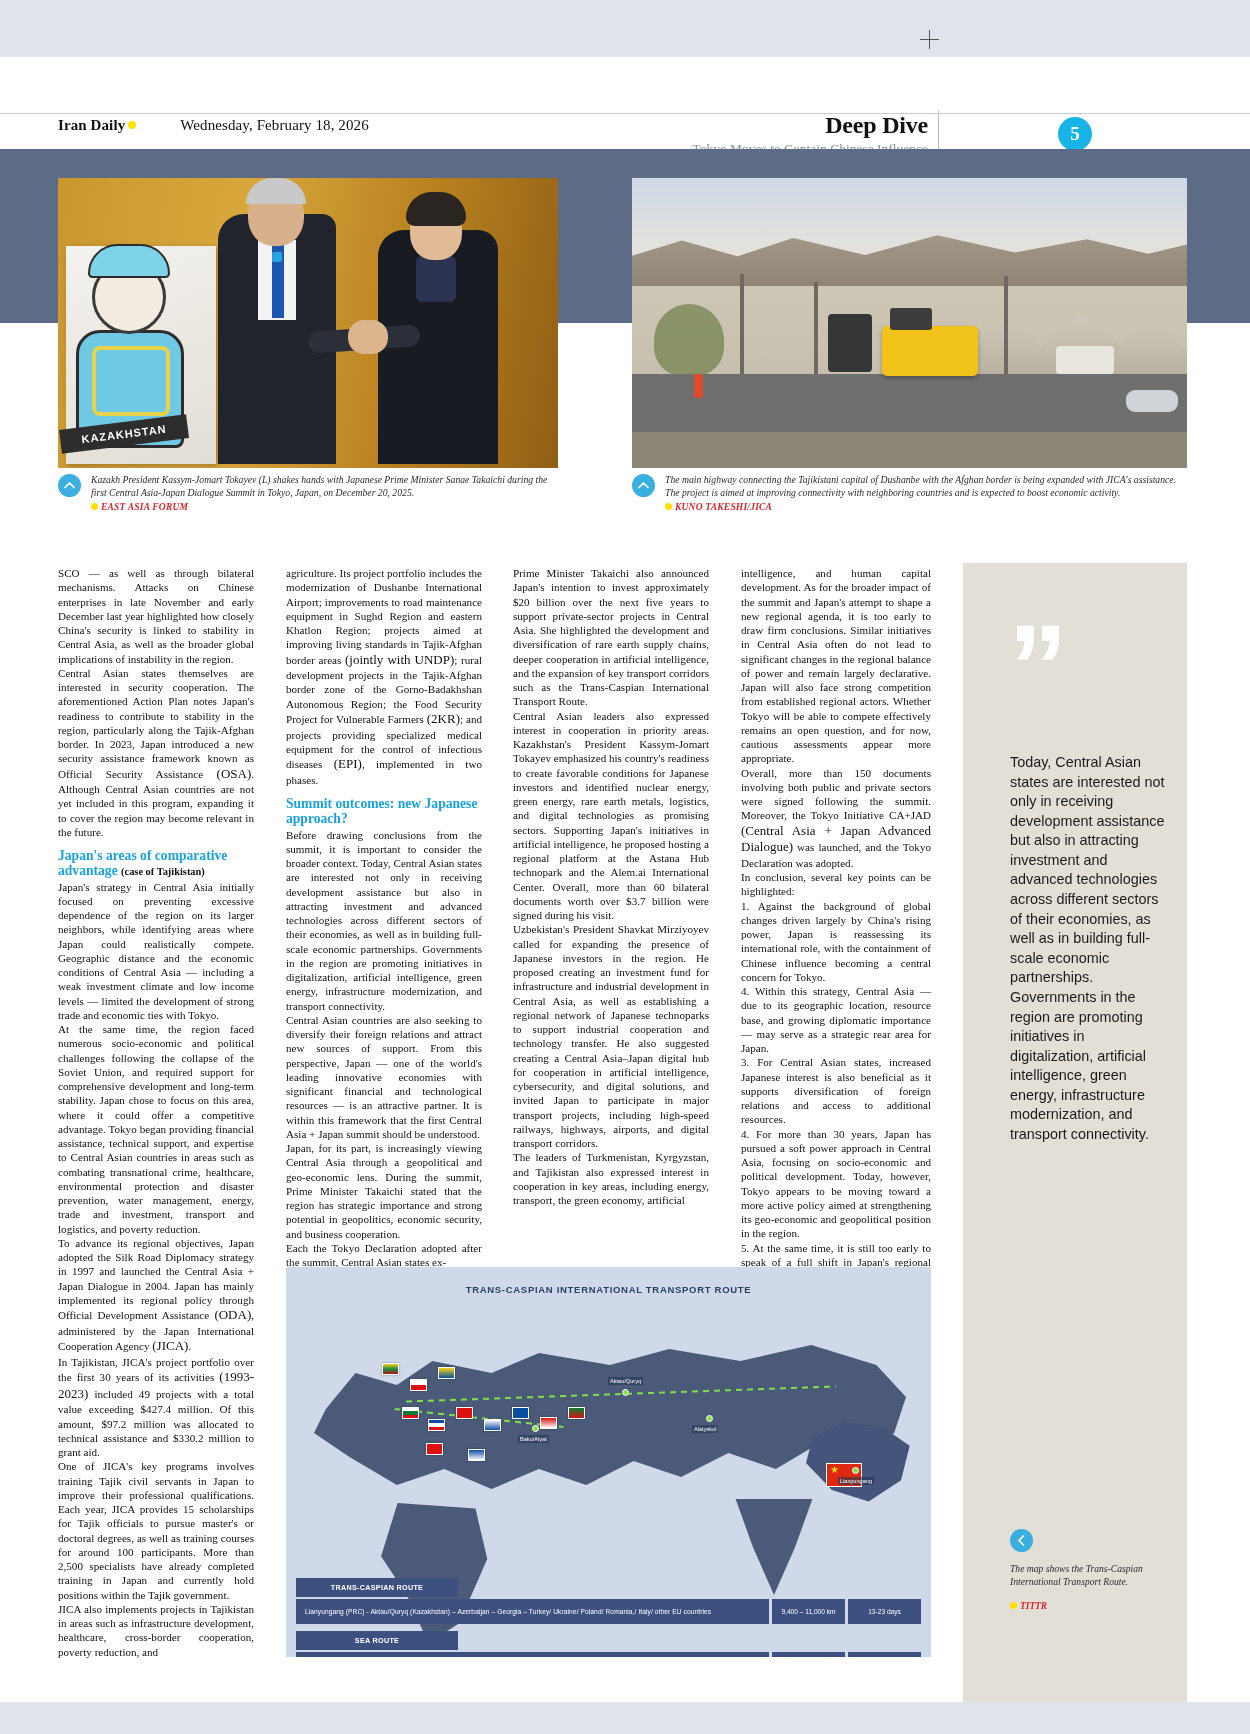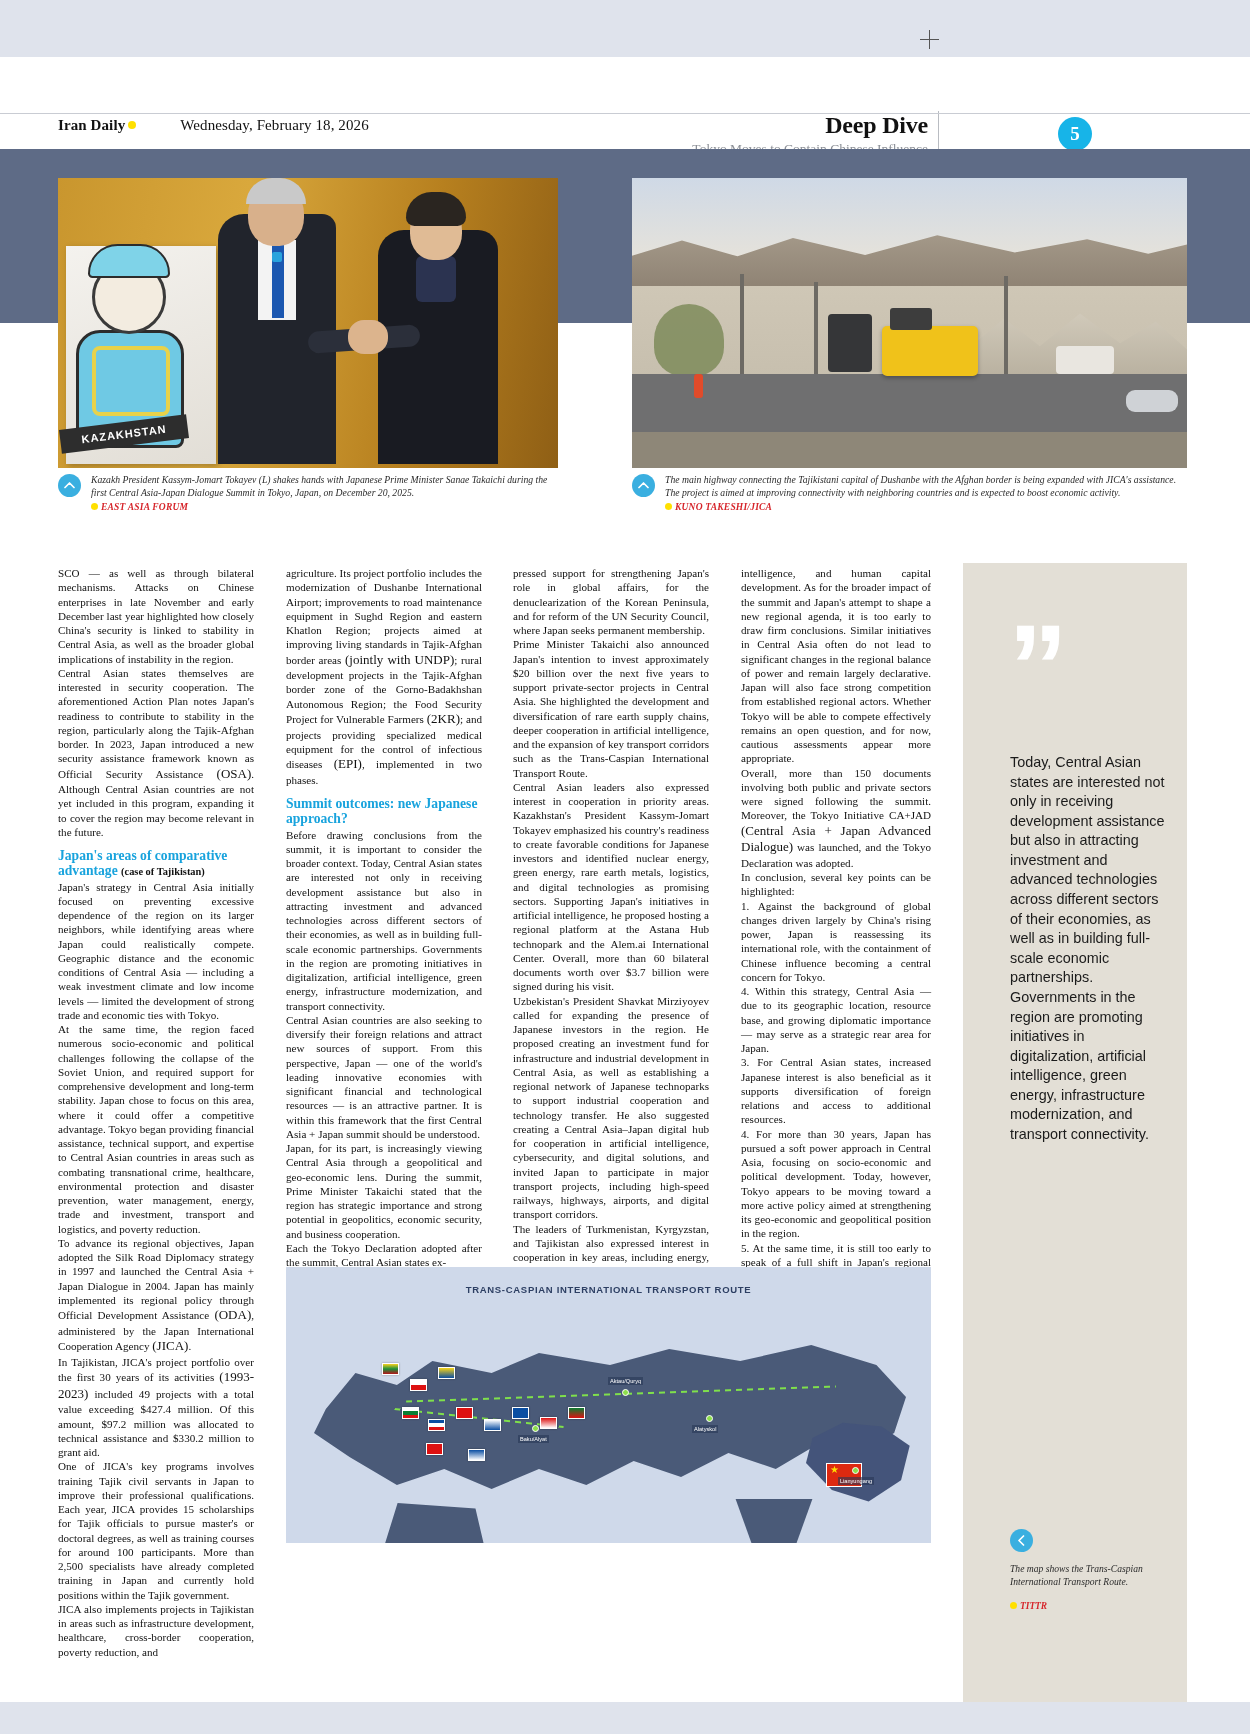--- a/index.html
+++ b/index.html
@@ -150,21 +150,21 @@
     font-style:italic; font-size:9.6px; line-height:1.33; color:#2b2b2b;
   }
   .pq-credit {
     position:absolute; left:47px; top:1038px; width:155px;
     font-style:italic; font-weight:bold; font-size:9.4px; color:#d6252b;
   }
   .pq-credit .cdot { display:inline-block; width:7px; height:7px; border-radius:50%; background:#ffe000; margin-right:3px; }
 
   
   .mapbox {
-    position:absolute; left:286px; top:1267px; width:645px; height:276px;
+    position:absolute; left:286px; top:1267px; width:645px; height:390px;
     background:#cfd9ea; overflow:hidden;
   }
   .map-title {
     position:absolute; left:0; top:17px; width:100%; text-align:center;
     font-family:"Liberation Sans", sans-serif; font-weight:bold; font-size:9.5px;
     letter-spacing:.7px; color:#2d3f63; line-height:1.35;
   }
   .landmass { position:absolute; background:#4a5a78; }
   .lm-eurasia {
     left:28px; top:62px; width:592px; height:200px; background:#4a5a78;
@@ -323,21 +323,20 @@
 <div class="col" id="col2">
   <p><span>agriculture. Its project portfolio includes the modernization of Dushanbe International Airport; improvements to road maintenance equipment in Sughd Region and eastern Khatlon Region; projects aimed at improving living standards in Tajik-Afghan border areas </span><span class="sub">(jointly with UNDP)</span><span>; rural development projects in the Tajik-Afghan border zone of the Gorno-Badakhshan Autonomous Region; the Food Security Project for Vulnerable Farmers </span><span class="sub">(2KR)</span><span>; and projects providing specialized medical equipment for the control of infectious diseases </span><span class="sub">(EPI)</span><span>, implemented in two phases.</span></p>
   <div class="subhead">Summit outcomes: new Japanese approach?</div>
   <p>Before drawing conclusions from the summit, it is important to consider the broader context. Today, Central Asian states are interested not only in receiving development assistance but also in attracting investment and advanced technologies across different sectors of their economies, as well as in building full-scale economic partnerships. Governments in the region are promoting initiatives in digitalization, artificial intelligence, green energy, infrastructure modernization, and transport connectivity.</p>
   <p>Central Asian countries are also seeking to diversify their foreign relations and attract new sources of support. From this perspective, Japan — one of the world's leading innovative economies with significant financial and technological resources — is an attractive partner. It is within this framework that the first Central Asia + Japan summit should be understood.</p>
   <p>Japan, for its part, is increasingly viewing Central Asia through a geopolitical and geo-economic lens. During the summit, Prime Minister Takaichi stated that the region has strategic importance and strong potential in geopolitics, economic security, and business cooperation.</p>
   <p>Each the Tokyo Declaration adopted after the summit, Central Asian states ex-</p>
 </div>
 
 <div class="col" id="col3">
-  <p>pressed support for strengthening Japan's role in global affairs, for the denuclearization of the Korean Peninsula, and for reform of the UN Security Council, where Japan seeks permanent membership.</p>
   <p>Prime Minister Takaichi also announced Japan's intention to invest approximately $20 billion over the next five years to support private-sector projects in Central Asia. She highlighted the development and diversification of rare earth supply chains, deeper cooperation in artificial intelligence, and the expansion of key transport corridors such as the Trans-Caspian International Transport Route.</p>
   <p>Central Asian leaders also expressed interest in cooperation in priority areas. Kazakhstan's President Kassym-Jomart Tokayev emphasized his country's readiness to create favorable conditions for Japanese investors and identified nuclear energy, green energy, rare earth metals, logistics, and digital technologies as promising sectors. Supporting Japan's initiatives in artificial intelligence, he proposed hosting a regional platform at the Astana Hub technopark and the Alem.ai International Center. Overall, more than 60 bilateral documents worth over $3.7 billion were signed during his visit.</p>
   <p>Uzbekistan's President Shavkat Mirziyoyev called for expanding the presence of Japanese investors in the region. He proposed creating an investment fund for infrastructure and industrial development in Central Asia, as well as establishing a regional network of Japanese technoparks to support industrial cooperation and technology transfer. He also suggested creating a Central Asia–Japan digital hub for cooperation in artificial intelligence, cybersecurity, and digital solutions, and invited Japan to participate in major transport projects, including high-speed railways, highways, airports, and digital transport corridors.</p>
   <p>The leaders of Turkmenistan, Kyrgyzstan, and Tajikistan also expressed interest in cooperation in key areas, including energy, transport, the green economy, artificial</p>
 </div>
 
 <div class="col" id="col4">
   <p>intelligence, and human capital development. As for the broader impact of the summit and Japan's attempt to shape a new regional agenda, it is too early to draw firm conclusions. Similar initiatives in Central Asia often do not lead to significant changes in the regional balance of power and remain largely declarative. Japan will also face strong competition from established regional actors. Whether Tokyo will be able to compete effectively remains an open question, and for now, cautious assessments appear more appropriate.</p>
   <p><span>Overall, more than 150 documents involving both public and private sectors were signed following the summit. Moreover, the Tokyo Initiative CA+JAD </span><span class="sub">(Central Asia + Japan Advanced Dialogue)</span><span> was launched, and the Tokyo Declaration was adopted.</span></p>
   <p>In conclusion, several key points can be highlighted:</p>

